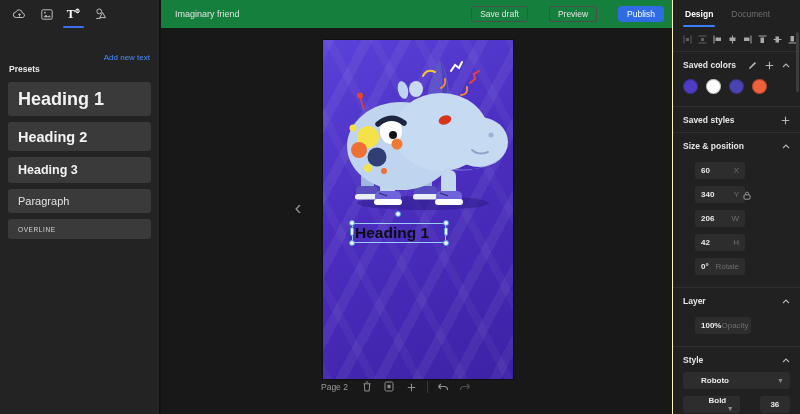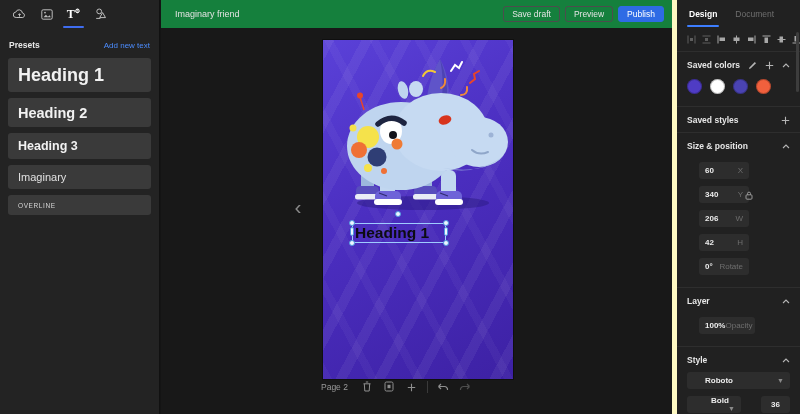--- a/index.html
+++ b/index.html
@@ -3,46 +3,46 @@
 <meta charset="utf-8">
 <style>
   * { margin:0; padding:0; box-sizing:border-box; }
   html,body { width:800px; height:414px; overflow:hidden; background:#141414;
     font-family:"Liberation Sans", sans-serif; -webkit-font-smoothing:antialiased; }
 
   
   .left-sidebar { position:absolute; left:0; top:0; width:160px; height:414px; background:#232323; border-right:1px solid #111; }
   .topbar { position:absolute; left:161px; top:0; width:511px; height:28px; background:#15803d; display:flex; align-items:center; }
   .canvas { position:absolute; left:161px; top:28px; width:511px; height:386px; background:#181818; }
-  .right-panel { position:absolute; right:0; top:0; width:128px; height:414px; background:#212121; border-left:5px solid #fef9c3; overflow:hidden; }
+  .right-panel { position:absolute; right:0; top:0; width:128px; height:414px; background:#212121; border-left:1px solid #fef9c3; overflow:hidden; }
 
   
   .tool-row { height:28px; display:flex; align-items:center; padding-left:6px; }
   .tool-btn { width:27px; height:24px; display:flex; align-items:center; justify-content:center; position:relative; color:#bdbdbd; }
   .tool-btn svg { display:block; }
   .tool-btn.active { color:#ffffff; }
   .tool-btn.active::after { content:""; position:absolute; left:3px; right:3px; bottom:-2px; height:2px; background:#3f6df0; border-radius:1px; }
   .ticon { font-size:12px; font-weight:bold; font-family:"Liberation Serif", serif; }
   .ticon sup { font-size:6px; font-family:"Liberation Sans", sans-serif; }
 
   
   .presets-head { display:flex; justify-content:space-between; align-items:center; padding:12px 9px 8px 9px; }
-  .presets-title { font-size:8.5px; font-weight:bold; color:#e8e8e8; }
+  .presets-title { font-size:8.5px; font-weight:bold; color:#e8e8e8;margin-top:24px; }
   .presets-add { font-size:8px; color:#4c8dff; cursor:pointer; }
   .preset-item { margin:0 8px 6px 8px; background:#3a3a3a; border-radius:3px; color:#f2f2f2; display:flex; align-items:center; padding-left:10px; }
   .p-h1 { height:34px; font-size:18px; font-weight:bold; }
   .p-h2 { height:29px; font-size:14.5px; font-weight:bold; }
   .p-h3 { height:26px; font-size:12.5px; font-weight:bold; }
   .p-par { height:24px; font-size:11px; color:#e0e0e0; }
   .p-cap { height:22px; font-size:8.5px; color:#dcdcdc; }
   .p-ovl { height:20px; font-size:6.5px; letter-spacing:0.6px; color:#d6d6d6; }
 
   
   .doc-title { font-size:9px; color:#e2e2e2; margin-left:14px; }
-  .topbar-actions { margin-left:auto; display:flex; align-items:center; gap:5px; margin-right:8px; }
+  .topbar-actions { margin-left:auto; display:flex; align-items:center; gap:21px; margin-right:8px; }
   .tb-btn { height:16px; padding:0 8px; display:flex; align-items:center; font-size:8.5px; color:#e4e4e4; background:transparent; border:1px solid #4d4d4d; border-radius:3px; cursor:pointer; }
   .tb-btn.primary { background:#2e6be5; border-color:#2e6be5; color:#fff; }
 
   
   .nav-chevron { position:absolute; left:128px; top:166px; width:18px; height:26px; color:#8a8a8a; font-size:21px; line-height:26px; text-align:center; cursor:pointer; }
   .artboard { position:absolute; left:162px; top:12px; width:190px; height:339px;
      background:
        repeating-linear-gradient(118deg, rgba(255,255,255,0.055) 0 10px, rgba(255,255,255,0) 10px 34px),
        repeating-linear-gradient(62deg, rgba(255,255,255,0.035) 0 8px, rgba(255,255,255,0) 8px 40px),
        linear-gradient(150deg, #5a41d8 0%, #4b2ec0 45%, #3d21a4 100%);
@@ -136,21 +136,21 @@
   <div class="preset-item p-h1">
       <span>Heading 1</span>
     </div>
   <div class="preset-item p-h2">
       <span>Heading 2</span>
     </div>
   <div class="preset-item p-h3">
       <span>Heading 3</span>
     </div>
   <div class="preset-item p-par">
-      <span>Imaginary</span>
+      <span>Paragraph</span>
     </div>
   <div class="preset-item p-ovl">
       <span>OVERLINE</span>
     </div>
 </div>
 
 <div class="topbar">
   <span class="doc-title">Imaginary friend</span>
   <div class="topbar-actions">
     <button class="tb-btn">Save draft</button>

